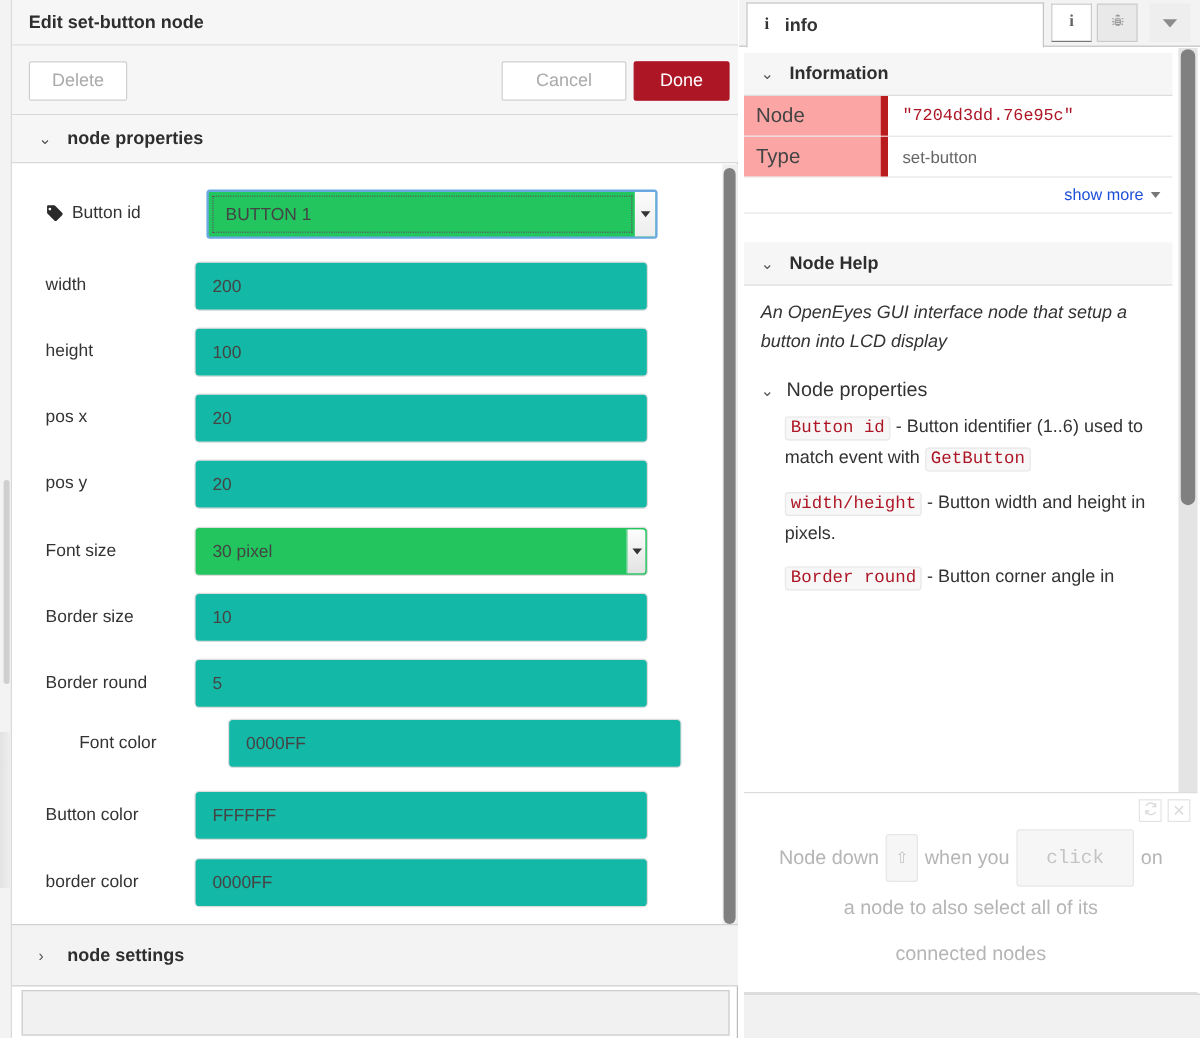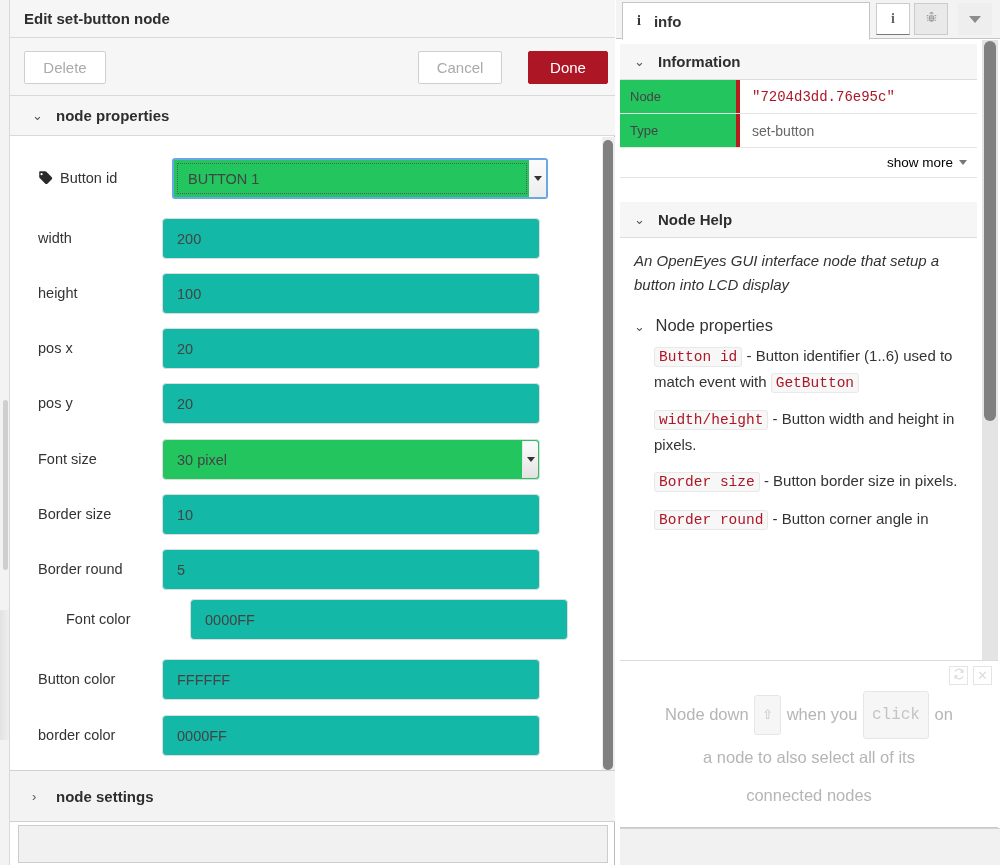--- a/index.html
+++ b/index.html
@@ -56,21 +56,21 @@
     border: 1px solid #cfcfcf;
     background: #ffffff;
     border-radius: 2px;
     font-size: 15px;
     color: #aaaaaa;
     display: flex; align-items: center; justify-content: center;
     cursor: pointer;
     font-family: "Liberation Sans", sans-serif;
   }
   .btn-delete { left: 14px; top: 51px; width: 82px; }
-  .btn-cancel { left: 408px; top: 51px; width: 84px; }
+  .btn-cancel { left: 408px; top: 51px; width: 104px; }
   .btn-done {
     left: 518px; top: 51px; width: 80px;
     background: #ad1625; border-color: #ad1625; color: #ffffff;
   }
 
   .section-header {
     position: absolute; left: 0; width: 605px; height: 40px;
     background: #f6f6f6;
     border-bottom: 1px solid #d9d9d9;
     display: flex; align-items: center;
@@ -216,37 +216,37 @@
     font-size: 15px; font-weight: bold; color: #2e2e2e;
   }
   .sb-info-head { top: 44px; }
   .sb-help-head { top: 202px; }
 
   .info-table {
     position: absolute; left: 4px; top: 80px; width: 357px;
   }
   .info-row { display: flex; height: 34px; border-bottom: 1px solid #e4e4e4; }
   .info-key {
-    width: 120px; background: #22c55e;
-    border-right: 4px solid #b91c1c;
+    width: 120px; background: #fca5a5;
+    border-right: 6px solid #b91c1c;
     display: flex; align-items: center; padding-left: 10px;
-    font-size: 13px; color: #444444;
+    font-size: 17px; color: #444444;
   }
   .info-val {
     flex: 1; display: flex; align-items: center; padding-left: 12px;
     font-size: 14px; color: #666666;
   }
   .info-val.code {
     font-family: "Liberation Mono", monospace;
     color: #ad1625; font-size: 14px;
   }
   .show-more-row {
     height: 30px; display: flex; align-items: center; justify-content: flex-end;
     padding-right: 10px; border-bottom: 1px solid #e4e4e4;
-    font-size: 13.5px; color: #000000; cursor: pointer;
+    font-size: 13.5px; color: #1d4ed8; cursor: pointer;
   }
   .caret-dn {
     display: inline-block; margin-left: 6px;
     width: 0; height: 0;
     border-left: 4px solid transparent;
     border-right: 4px solid transparent;
     border-top: 5px solid #777777;
   }
 
   .help-body {
@@ -311,21 +311,21 @@
     border-radius: 3px;
     padding: 4px 7px;
     font-size: 13px;
     color: #c4c4c4;
     vertical-align: middle;
     margin: 0 1px;
   }
   .keycap.mono {
     font-family: "Liberation Mono", monospace;
     font-size: 16px;
-    padding: 5px 8px;
+    padding: 5px 24px;
   }
   .sb-footer {
     position: absolute; left: 4px; top: 828px; width: 996px; height: 37px;
     background: #f1f1f1;
     border-top: 1px solid #d4d4d4;
   }
 </style>
 </head>
 <body>
 
@@ -496,23 +496,20 @@
       </div>
 
       <ul class="help-list">
         <li>
           <code class="kw">Button id</code><span> - Button identifier (1..6) used to match event with </span><code class="kw">GetButton</code>
         </li>
         <li>
           <code class="kw">width/height</code><span> - Button width and height in pixels.</span>
         </li>
         <li>
-          <code class="kw">Border size</code><span> - Button border size in pixels.</span>
-        </li>
-        <li>
           <code class="kw">Border round</code><span> - Button corner angle in</span>
         </li>
       </ul>
     </div>
 
     <div class="sb-scroll-track"></div>
     <div class="sb-scroll-thumb"></div>
 
     <div class="tip-panel">
       <div class="tip-tools">

